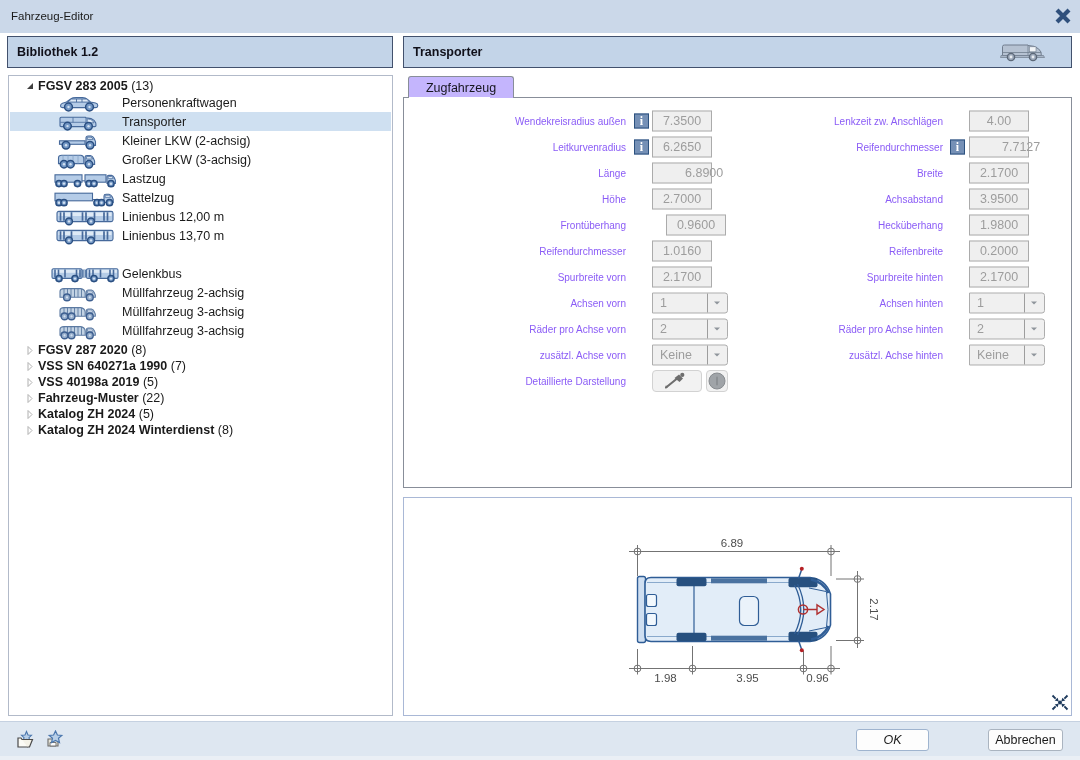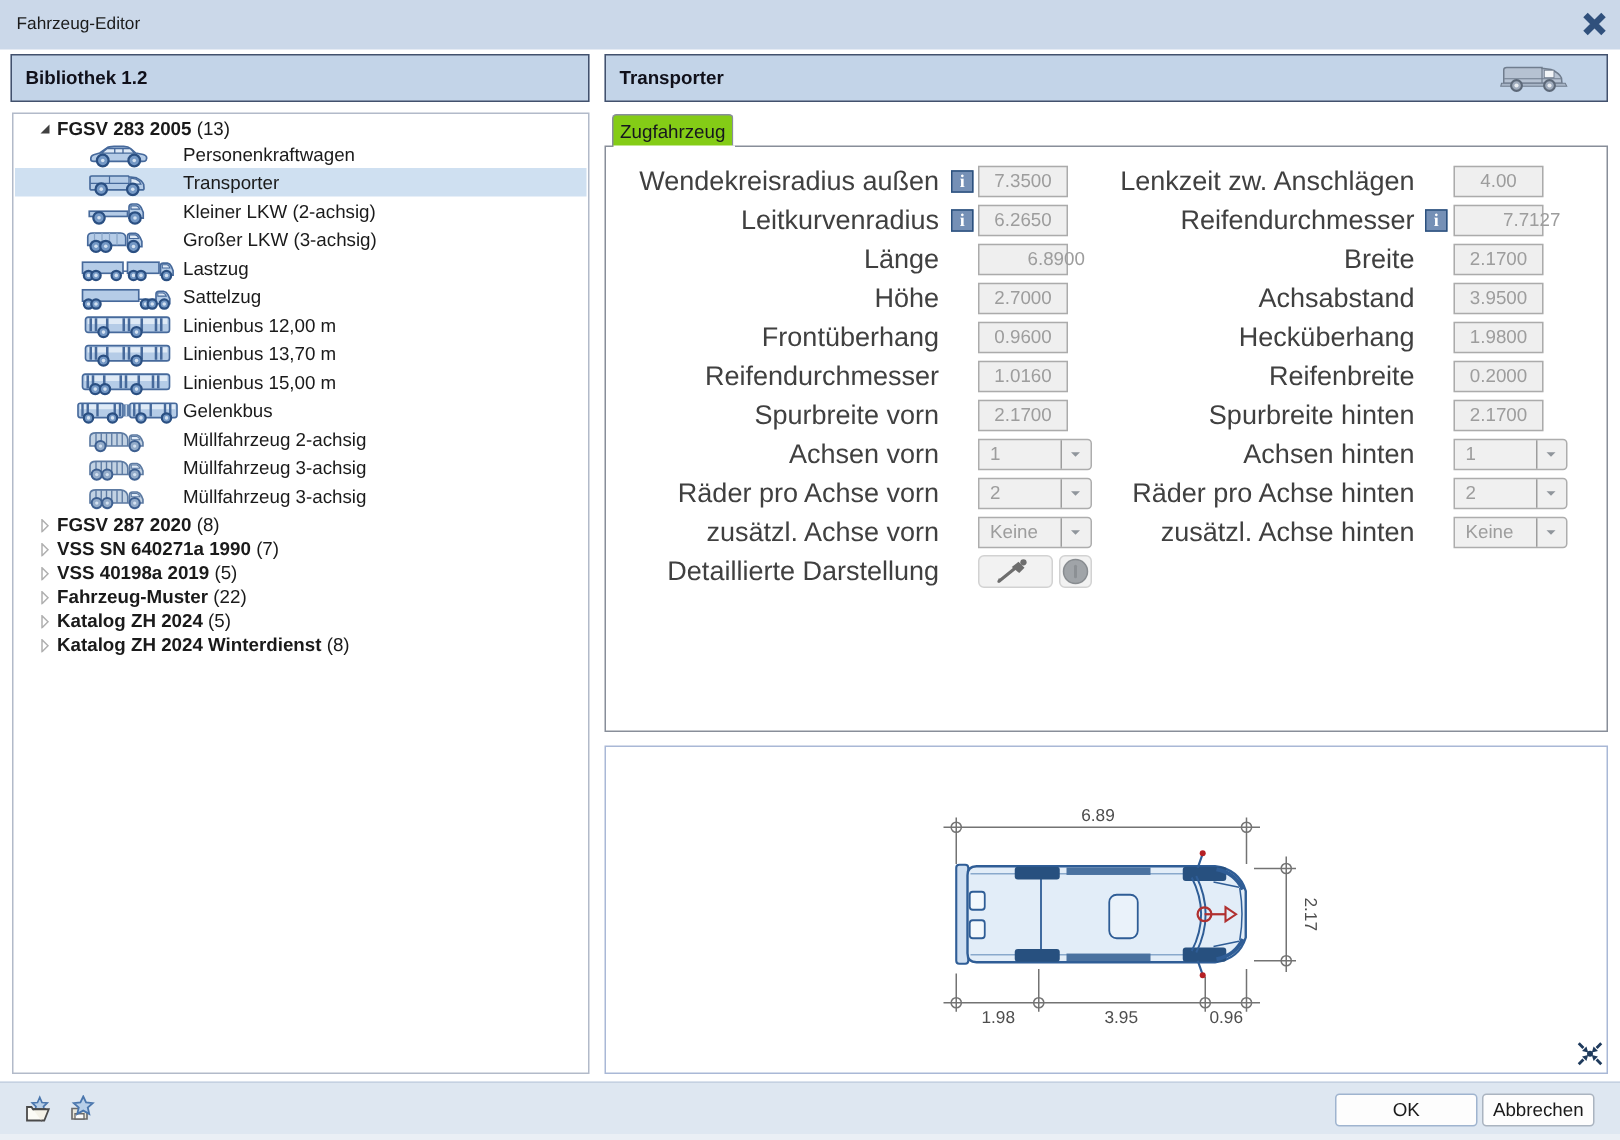--- a/index.html
+++ b/index.html
@@ -18,25 +18,25 @@
     border:1px solid #b2bac9; font-size:12.5px; color:#1a1a1a; }
   .trow { position:absolute; left:1px; right:1px; height:19px; }
   .trow .lbl { position:absolute; left:112px; top:50%; transform:translateY(-50%); white-space:nowrap; }
   .trow .ic { position:absolute; left:46px; top:50%; transform:translateY(-50%); }
   .sel { background:#cfe0f1; }
   .grow { position:absolute; left:1px; right:1px; height:16px; font-weight:bold; }
   .grow .lbl { position:absolute; left:28px; top:50%; transform:translateY(-50%); white-space:nowrap; }
   .cnt { font-weight:normal; }
   .formpanel { left:403px; top:97px; width:669px; height:391px; background:#fff;
     border:1px solid #888e99; }
-  .tab { left:408px; top:76px; width:81px; height:22px; background:#84cc16;
+  .tab { left:408px; top:76px; width:106px; height:22px; background:#c4b5fd;
     border:1px solid #888e99; border-bottom:none; border-radius:3px 3px 0 0;
     font-size:12.5px; color:#16161e; text-align:center; line-height:22px; }
   .tabmask { left:409px; top:97px; width:81px; height:2px; background:#fff; }
-  .flabel { position:absolute; font-size:18px; color:#404040; white-space:nowrap; transform:translateY(-50%); }
+  .flabel { position:absolute; font-size:10px; color:#8b5cf6; white-space:nowrap; transform:translateY(-50%); }
   .fbox { position:absolute; width:60px; height:21px; background:#efefef; border:1px solid #ababab;
     font-size:12.5px; color:#9d9d9d; text-align:center; line-height:19px; transform:translateY(-50%); }
   .dbox { position:absolute; width:76px; height:21px; background:#f0f0f0; border:1px solid #adadad; border-radius:0 3px 3px 0;
     font-size:12.5px; color:#9d9d9d; line-height:19px; padding-left:7px; transform:translateY(-50%); }
   .darr { position:absolute; right:0; top:0; width:20px; height:19px; border-left:1px solid #9d9d9d; }
   .darr:after { content:""; position:absolute; left:6px; top:8px; border:3.5px solid transparent;
     border-top:3.5px solid #8f959b; }
   .info { position:absolute; width:15px; height:15px; background:#7590b6; border:1px solid #2c517e;
     color:#fff; font-family:"Liberation Serif",serif; font-weight:bold; font-size:12px;
     text-align:center; line-height:13px; transform:translateY(-50%); }
@@ -174,34 +174,20 @@
         <rect x="1" y="3.4" width="56" height="10.2" rx="1.8" fill="#b5cce7" stroke="#46699b" stroke-width="1.1"></rect>
         <rect x="2.5" y="4.6" width="53" height="3.4" fill="#dfeaf6"></rect>
         <path d="M4.5 4.2 V12.8 M8 4.2 V12.8 M15.5 4.2 V12.8 M26.5 4.2 V12.8 M30 4.2 V12.8 M38.5 4.2 V12.8 M48 4.2 V12.8 M51.5 4.2 V12.8" stroke="#46699b" stroke-width="1.7"></path>
         <circle cx="13" cy="13.4" r="3.4" fill="#7498c5" stroke="#2a4f82" stroke-width="1.5"></circle>
         <circle cx="13" cy="13.4" r="1.2" fill="#d3e1f1"></circle>
         <circle cx="35" cy="13.4" r="3.4" fill="#7498c5" stroke="#2a4f82" stroke-width="1.5"></circle>
         <circle cx="35" cy="13.4" r="1.2" fill="#d3e1f1"></circle>
       </svg>
     <span class="lbl">Linienbus 13,70 m</span>
   </div>
-  <div class="trow" style="top:169px;">
-    <svg class="ic" style="left:44px" width="60" height="18" viewBox="0 0 60 18">
-        <rect x="1" y="3.4" width="58" height="10.2" rx="1.8" fill="#b5cce7" stroke="#46699b" stroke-width="1.1"></rect>
-        <rect x="2.5" y="4.6" width="55" height="3.4" fill="#dfeaf6"></rect>
-        <path d="M4.5 4.2 V12.8 M8 4.2 V12.8 M15.5 4.2 V12.8 M26.5 4.2 V12.8 M30 4.2 V12.8 M38.5 4.2 V12.8 M48 4.2 V12.8 M51.5 4.2 V12.8" stroke="#46699b" stroke-width="1.7"></path>
-        <circle cx="9.5" cy="13.4" r="3.4" fill="#7498c5" stroke="#2a4f82" stroke-width="1.5"></circle>
-        <circle cx="9.5" cy="13.4" r="1.2" fill="#d3e1f1"></circle>
-        <circle cx="16" cy="13.4" r="3.4" fill="#7498c5" stroke="#2a4f82" stroke-width="1.5"></circle>
-        <circle cx="16" cy="13.4" r="1.2" fill="#d3e1f1"></circle>
-        <circle cx="37" cy="13.4" r="3.4" fill="#7498c5" stroke="#2a4f82" stroke-width="1.5"></circle>
-        <circle cx="37" cy="13.4" r="1.2" fill="#d3e1f1"></circle>
-      </svg>
-    <span class="lbl">Linienbus 15,00 m</span>
-  </div>
   <div class="trow" style="top:188px;">
     <svg class="ic" style="left:41px" width="68" height="18" viewBox="0 0 68 18">
         <rect x="1" y="3.8" width="30" height="9.6" rx="1.5" fill="#b5cce7" stroke="#46699b" stroke-width="1.1"></rect>
         <rect x="35.5" y="3.8" width="31.5" height="9.6" rx="1.5" fill="#b5cce7" stroke="#46699b" stroke-width="1.1"></rect>
         <rect x="31" y="4.6" width="4.5" height="8" fill="#5f80ac"></rect>
         <path d="M33.2 4.8 V12.4" stroke="#c8d8ea" stroke-width="1"></path>
         <rect x="2.3" y="4.8" width="27.5" height="3" fill="#dfeaf6"></rect>
         <rect x="36.8" y="4.8" width="29" height="3" fill="#dfeaf6"></rect>
         <path d="M4 4.4 V12.6 M7.5 4.4 V12.6 M14 4.4 V12.6 M25.5 4.4 V12.6 M29 4.4 V12.6 M38.5 4.4 V12.6 M42 4.4 V12.6 M49.5 4.4 V12.6 M59 4.4 V12.6 M62.5 4.4 V12.6" stroke="#46699b" stroke-width="1.6"></path>
         <circle cx="8" cy="13.6" r="3.1" fill="#7498c5" stroke="#2a4f82" stroke-width="1.5"></circle>
@@ -316,21 +302,21 @@
   <div class="fbox" style="left:652px;top:173px;padding-left:32px;">6.8900</div>
   <div class="flabel" style="right:137px;top:173px;">Breite</div>
   <div class="fbox" style="left:969px;top:173px;">2.1700</div>
 
   <div class="flabel" style="right:454px;top:199px;">Höhe</div>
   <div class="fbox" style="left:652px;top:199px;">2.7000</div>
   <div class="flabel" style="right:137px;top:199px;">Achsabstand</div>
   <div class="fbox" style="left:969px;top:199px;">3.9500</div>
 
   <div class="flabel" style="right:454px;top:225px;">Frontüberhang</div>
-  <div class="fbox" style="left:652px;top:225px;">0.9600</div>
+  <div class="fbox" style="left:666px;top:225px;">0.9600</div>
   <div class="flabel" style="right:137px;top:225px;">Hecküberhang</div>
   <div class="fbox" style="left:969px;top:225px;">1.9800</div>
 
   <div class="flabel" style="right:454px;top:251px;">Reifendurchmesser</div>
   <div class="fbox" style="left:652px;top:251px;">1.0160</div>
   <div class="flabel" style="right:137px;top:251px;">Reifenbreite</div>
   <div class="fbox" style="left:969px;top:251px;">0.2000</div>
 
   <div class="flabel" style="right:454px;top:277px;">Spurbreite vorn</div>
   <div class="fbox" style="left:652px;top:277px;">2.1700</div>
@@ -454,15 +440,15 @@
   <path d="M2 8 L5 8 L6 9.5 L14 9.5 L11.5 17 L2 17 Z" fill="#fbfbf6" stroke="#4a4a4a" stroke-width="1.2"></path>
   <path d="M6 9.5 L16.5 9.5 L13.5 17 L11.5 17" fill="#f4f2e8" stroke="#4a4a4a" stroke-width="1.2"></path>
 </svg>
 <svg class="abs" style="left:45px;top:730px;z-index:3" width="20" height="20" viewBox="0 0 20 20">
   <path d="M3 9 H13 V16 H3 Z" fill="#e8e6da" stroke="#6a6a6a" stroke-width="1.1"></path>
   <path d="M5 12.5 H11 V16 H5 Z" fill="#fbfbfb" stroke="#6a6a6a" stroke-width="0.9"></path>
   <path d="M10.5 1 L12.4 5 L16.8 5.4 L13.5 8.3 L14.5 12.6 L10.5 10.4 L6.5 12.6 L7.5 8.3 L4.2 5.4 L8.6 5 Z" fill="#b8cfe8" stroke="#4a76ad" stroke-width="1.2"></path>
 </svg>
 
 <div class="abs bottombar"></div>
-<div class="btn" style="left:890px;width:95px;">OK</div>
+<div class="btn" style="left:856px;width:73px;font-style:italic;">OK</div>
 <div class="btn" style="left:988px;width:75px;border-color:#aab4c0;">Abbrechen</div>
 <div class="abs" style="left:0;top:756px;width:1080px;height:4px;background:#eaeff5;z-index:4"></div>
 
 </body></html>

